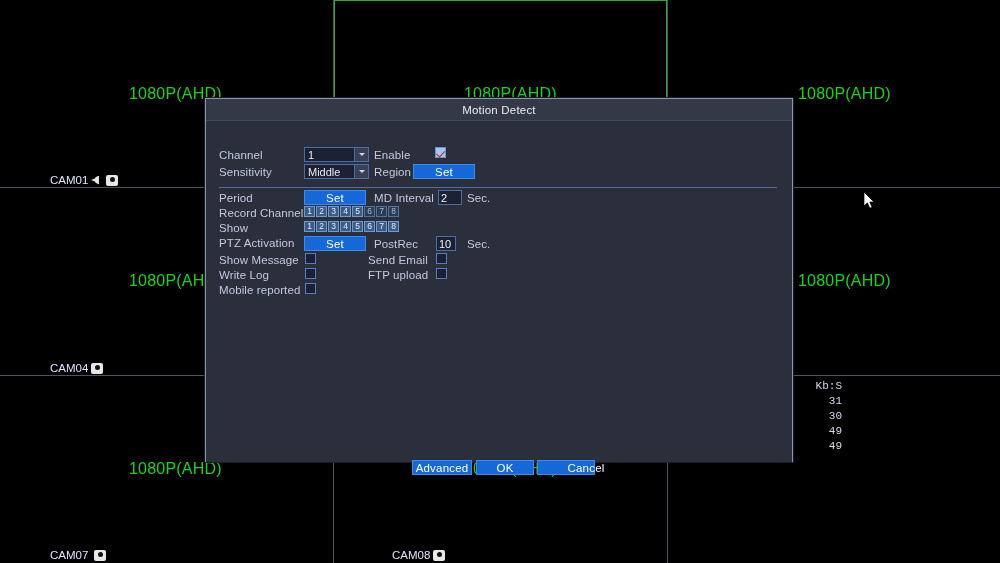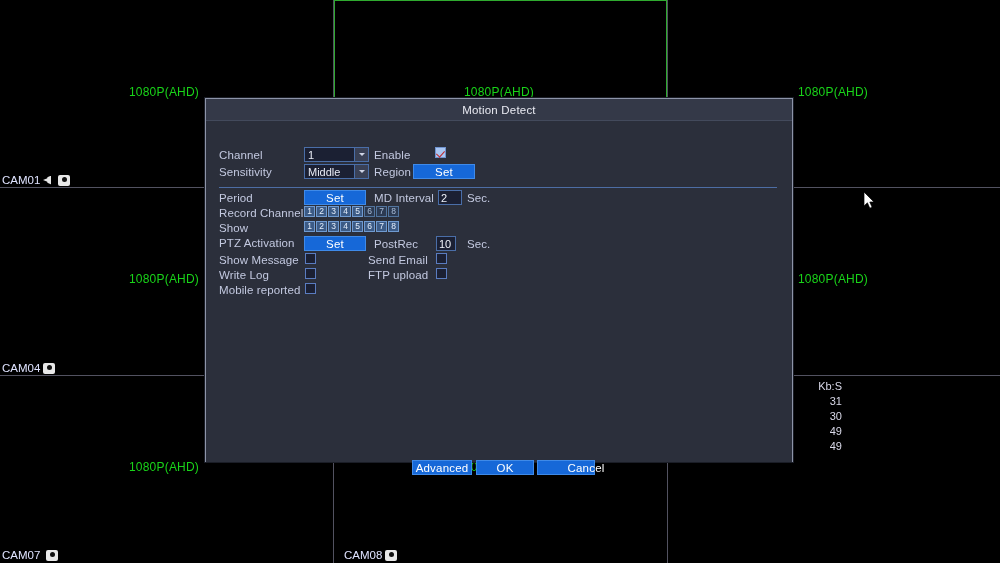--- a/index.html
+++ b/index.html
@@ -32,34 +32,35 @@
   }
   .pane-divider-h {
     position: absolute;
     height: 1px;
     background: #6e6e80;
     opacity: .75;
   }
   .res-label {
     position: absolute;
     color: #19d419;
-    font-size: 12px;
+    font-size: 16px;
     font-family: "Liberation Sans", sans-serif;
     white-space: nowrap;
     letter-spacing: .2px;
   }
   .cam-label {
     position: absolute;
     color: #dfe3ff;
     font-size: 11.5px;
     font-family: "Liberation Sans", sans-serif;
     white-space: nowrap;
     display: flex;
     align-items: center;
     gap: 3px;
+    margin-left: 48px;
   }
   .cam-icon {
     display: inline-block;
     width: 12px;
     height: 11px;
     background: #e8e8e8;
     border-radius: 2px;
     position: relative;
   }
   .cam-icon::after {
@@ -102,21 +103,21 @@
     pointer-events: none;
   }
 
   
   #kbs-stats {
     position: absolute;
     color: #d8d8e8;
     font-size: 11px;
     text-align: right;
     line-height: 15px;
-    font-family: Liberation Sans, sans-serif;
+    font-family: Liberation Mono, monospace;
   }
   #kbs-stats .kbs-head { color: #d8d8e8; }
   #kbs-stats .kbs-val { color: #d8d8e8; }
 
   
   #motion-detect-dialog {
     position: absolute;
     left: 205px;
     top: 98px;
     width: 588px;

